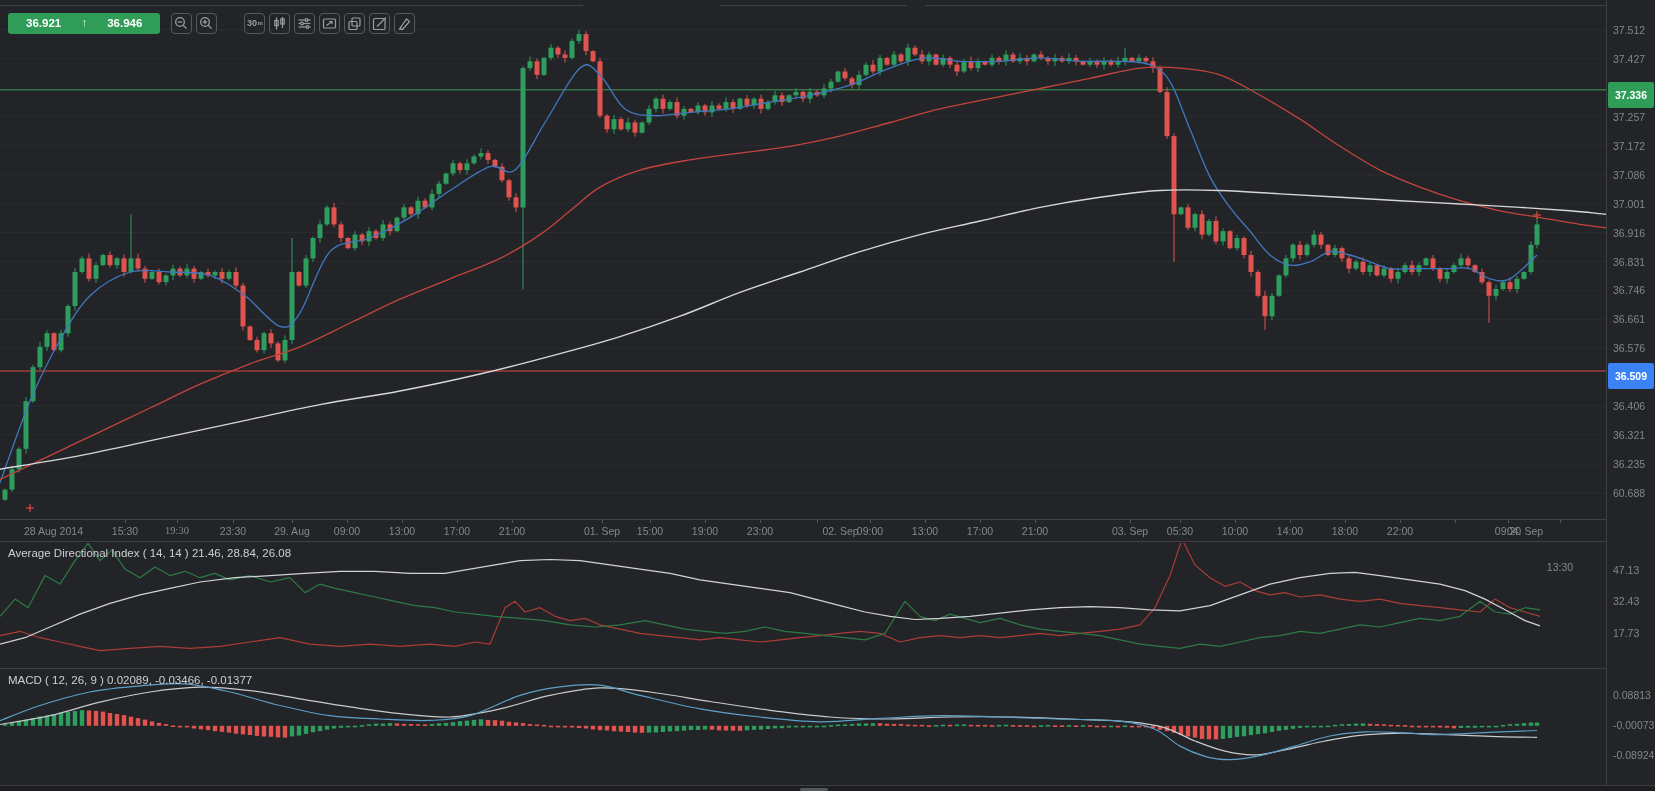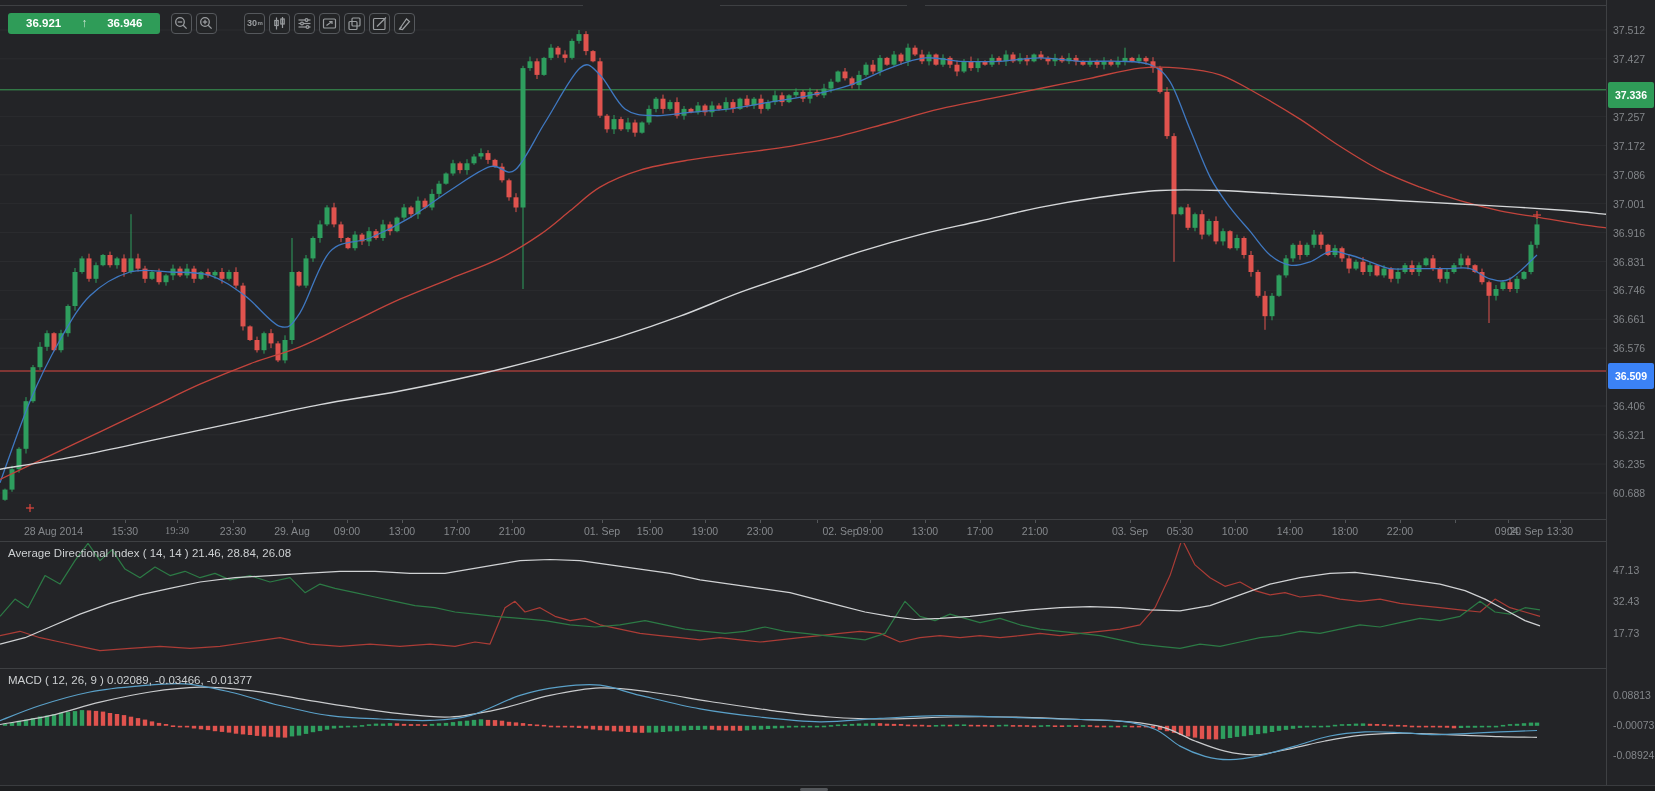--- a/index.html
+++ b/index.html
@@ -647,21 +647,21 @@
       <div class="time-label" style="left: 1290px;">14:00</div>
       <div class="tick" style="left: 1290px;"></div>
       <div class="time-label" style="left: 1345px;">18:00</div>
       <div class="tick" style="left: 1345px;"></div>
       <div class="time-label" style="left: 1400px;">22:00</div>
       <div class="tick" style="left: 1400px;"></div>
       <div class="time-label" style="left: 1525px;">04. Sep</div>
       <div class="tick" style="left: 1455px;"></div>
       <div class="time-label" style="left: 1508px;">09:20</div>
       <div class="tick" style="left: 1508px;"></div>
-      <div class="time-label" style="left: 1560px;">13:30</div>
+      <div class="time-label" style="left: 1560px; margin-top: 36px;">13:30</div>
       <div class="tick" style="left: 1560px;"></div>
     </div>
 
   <div class="panel" id="adx-panel" style="top:541px;height:127px;">
     <div class="panel-header">
       <span>Average Directional Index ( 14, 14 )</span>
       <span>21.46, 28.84, 26.08</span>
     </div>
     <div class="panel-close">✕</div>
     <svg id="adx-svg" width="1606" height="126" style="position:absolute;left:0;top:1px;">

